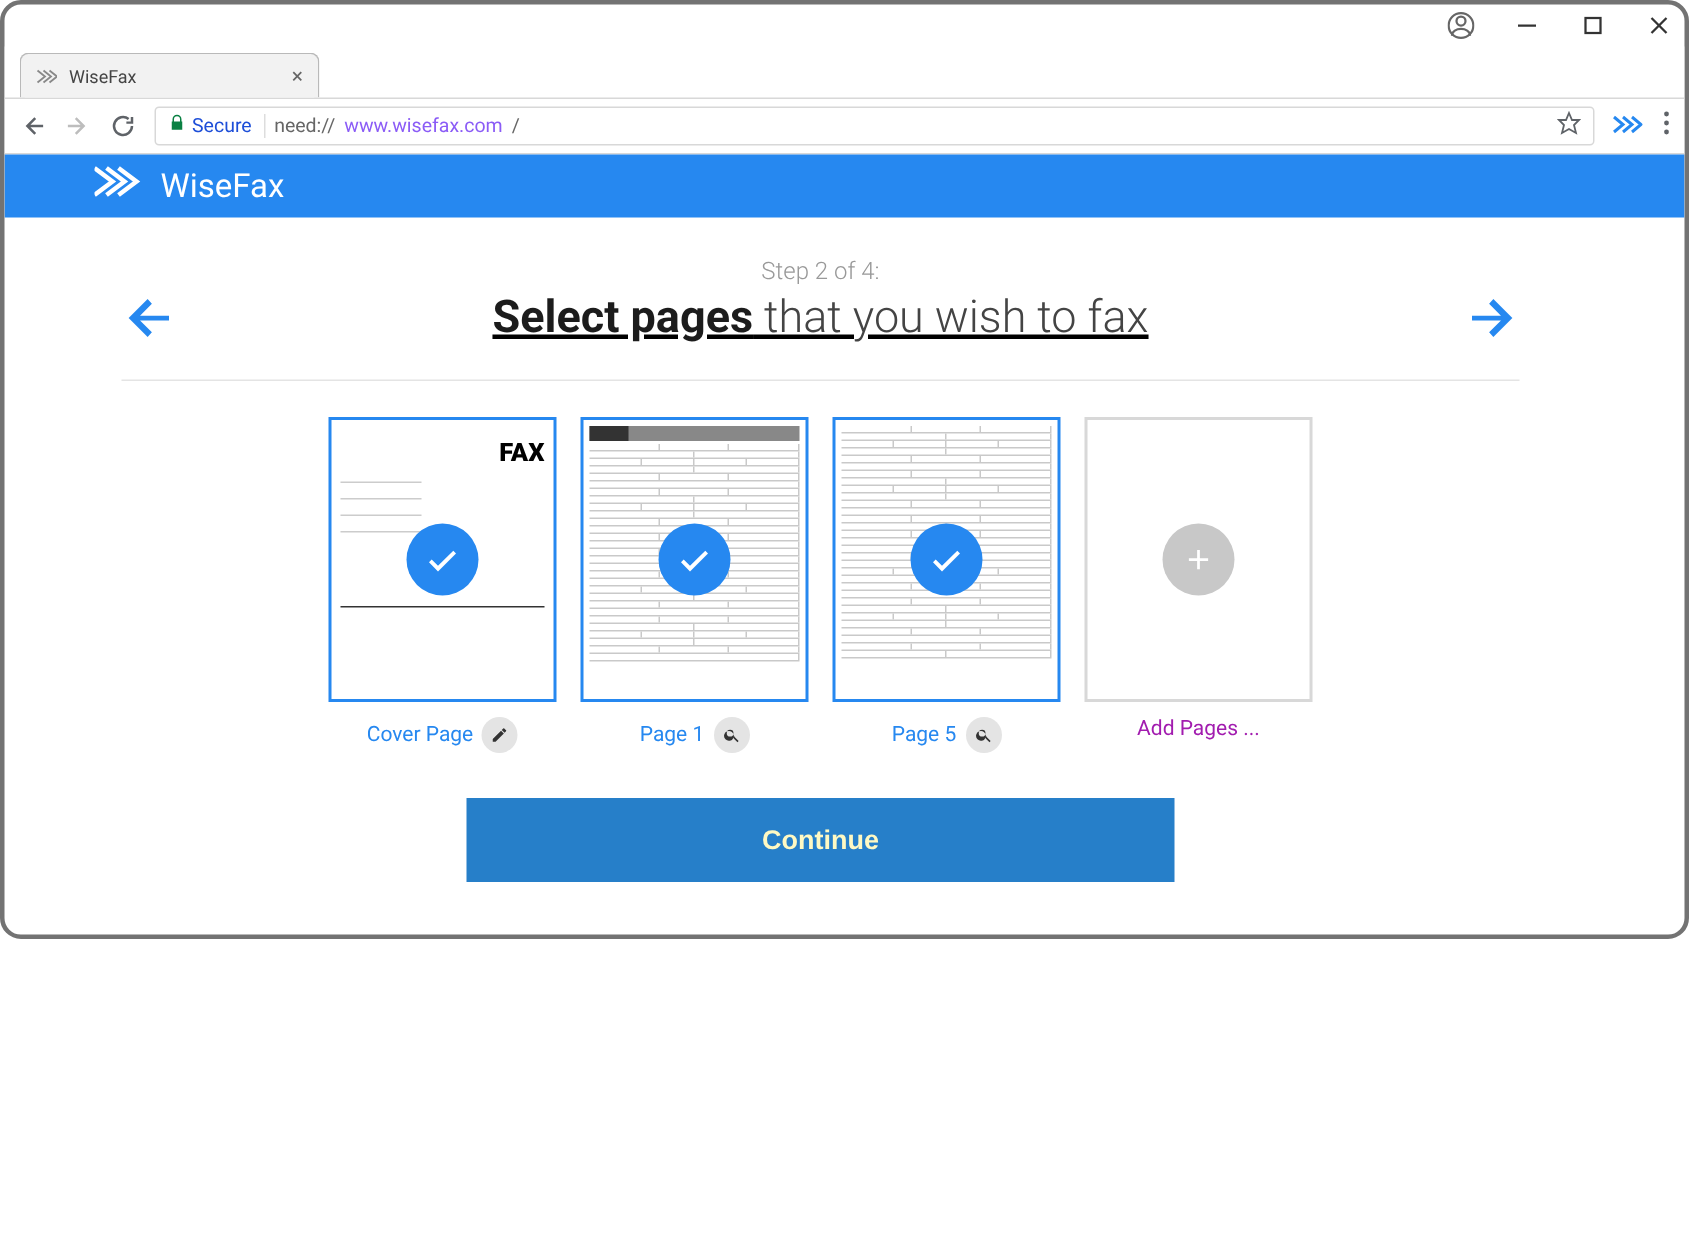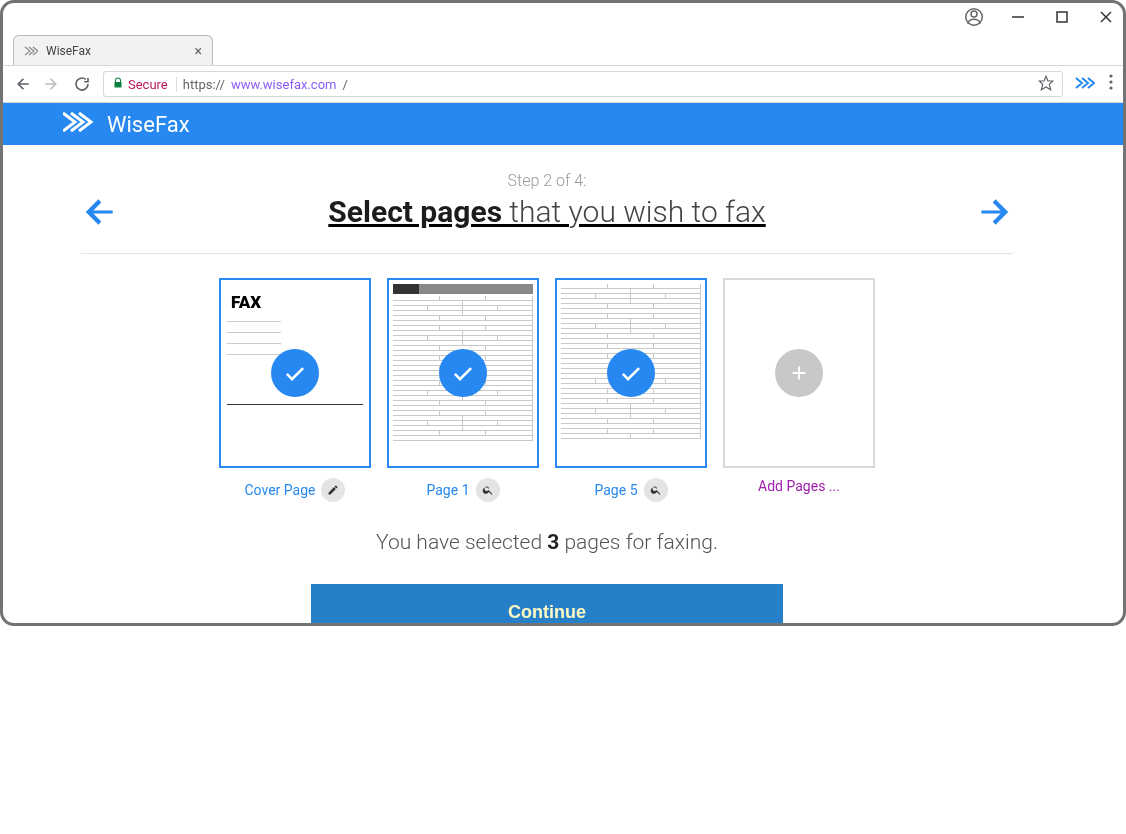--- a/index.html
+++ b/index.html
@@ -79,21 +79,21 @@
     height:26px;
     border:1px solid #d8d8d8;
     border-radius:3px;
     display:flex;
     align-items:center;
     padding:0 8px;
     gap:6px;
     font-size:13px;
     color:#333;
   }
-  .addrbar .secure-badge { display:flex; align-items:center; gap:4px; color:#be185d; font-size:13px; border-right:1px solid #ddd; padding-right:8px; }
+  .addrbar .secure-badge { display:flex; align-items:center; gap:4px; color:#1d4ed8; font-size:13px; border-right:1px solid #ddd; padding-right:8px; }
   .addrbar .url-text { color:#666; }
   .addrbar .url-host { color:#8b5cf6; }
   .addrbar .star { color:#5f6368; }
   .addrbar .right-icons { display:flex; align-items:center; gap:14px; color:#5f6368; }
   .addrbar .arrows-icon { color:#2688f0; }
   
   .page-header {
     height: 42px;
     background: #2688f0;
     color:#fff;
@@ -165,21 +165,21 @@
     background:#c8c8c8;
     display:flex; align-items:center; justify-content:center;
   }
   .thumb .plus-badge svg { width:22px; height:22px; fill:#fff; }
   
   .doc-cover {
     position:absolute; inset:6px;
     display:flex; flex-direction:column;
     z-index:1;
   }
-  .doc-cover .fax-title { font-weight:900; font-size:17px; text-align:left; padding:6px 0 4px 4px; }
+  .doc-cover .fax-title { font-weight:900; font-size:17px; text-align:right; padding:6px 0 4px 4px; }
   .doc-cover .line { height:1px; background:#ccc; margin:5px 0; }
   .doc-cover .line.short { width:40%; }
   .doc-cover .line.dark { background:#333; margin-top:44px; }
   .doc-form {
     position:absolute; inset:4px;
     z-index:1;
   }
   .doc-form .row { height:5px; border-bottom:1px solid #c9c9c9; display:flex; }
   .doc-form .row .cell { border-right:1px solid #c9c9c9; flex:1; }
   .doc-form .hdr { height:10px; background:#888; margin-bottom:2px; display:flex; }
@@ -287,21 +287,21 @@
     </div>
     <div class="url-box">
       <span class="secure-badge">
         <span>
           <svg width="12" height="12" viewBox="0 0 24 24" fill="#0a8043">
               <path d="M6 10V7a6 6 0 0 1 12 0v3h1v11H5V10h1zm2 0h8V7a4 4 0 0 0-8 0v3z"></path>
             </svg>
         </span>
         <span>Secure</span>
       </span>
-      <span class="url-text">https://</span>
+      <span class="url-text">need://</span>
         <span class="url-host">www.wisefax.com</span>
         <span class="url-text">/</span>
       <span style="flex:1"></span>
       <span class="star">
         <svg width="16" height="16" viewBox="0 0 24 24" fill="none" stroke="currentColor" stroke-width="1.8">
             <polygon points="12 2 15 9 22 9 17 14 19 22 12 18 5 22 7 14 2 9 9 9"></polygon>
           </svg>
       </span>
     </div>
     <div class="right-icons">
@@ -693,21 +693,18 @@
               </svg>
           </div>
         </div>
         <div class="thumb-label-row muted">
           <span>Add Pages ...</span>
         </div>
       </div>
 
     </div>
 
-    <div class="selected-text">
-      <span>You have selected </span><span class="count">3</span><span> pages for faxing.</span>
-    </div>
 
     <button class="continue-btn">Continue</button>
   </div>
 
 
 </div>
 
 </body></html>

